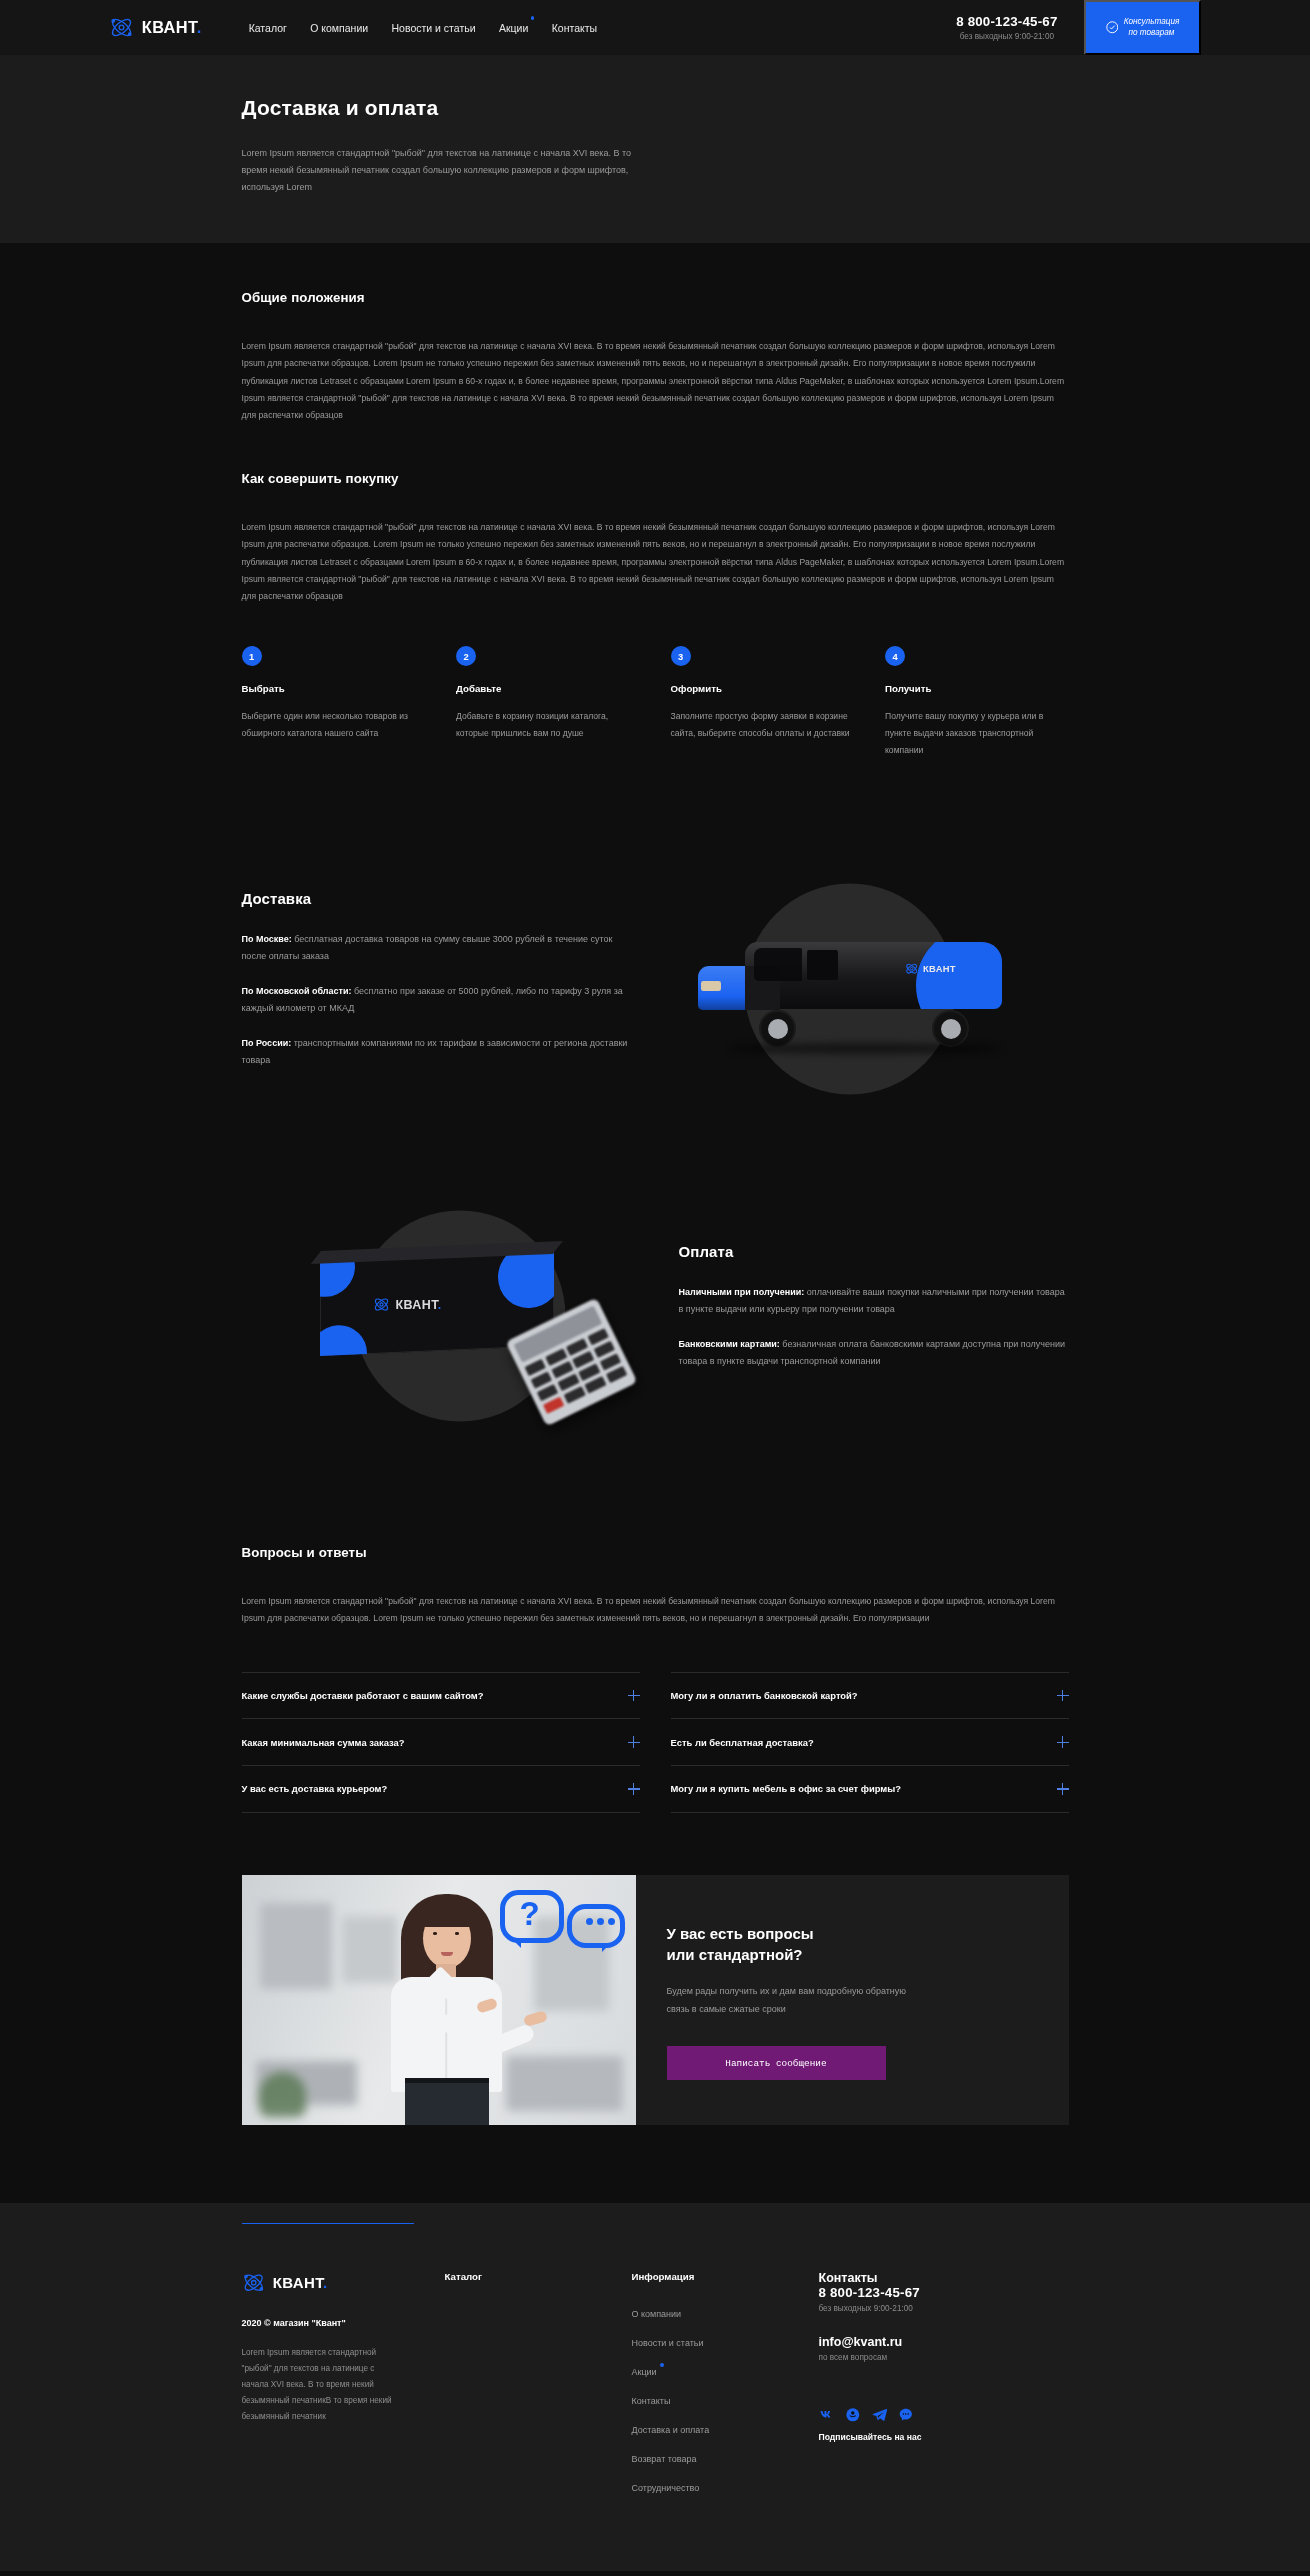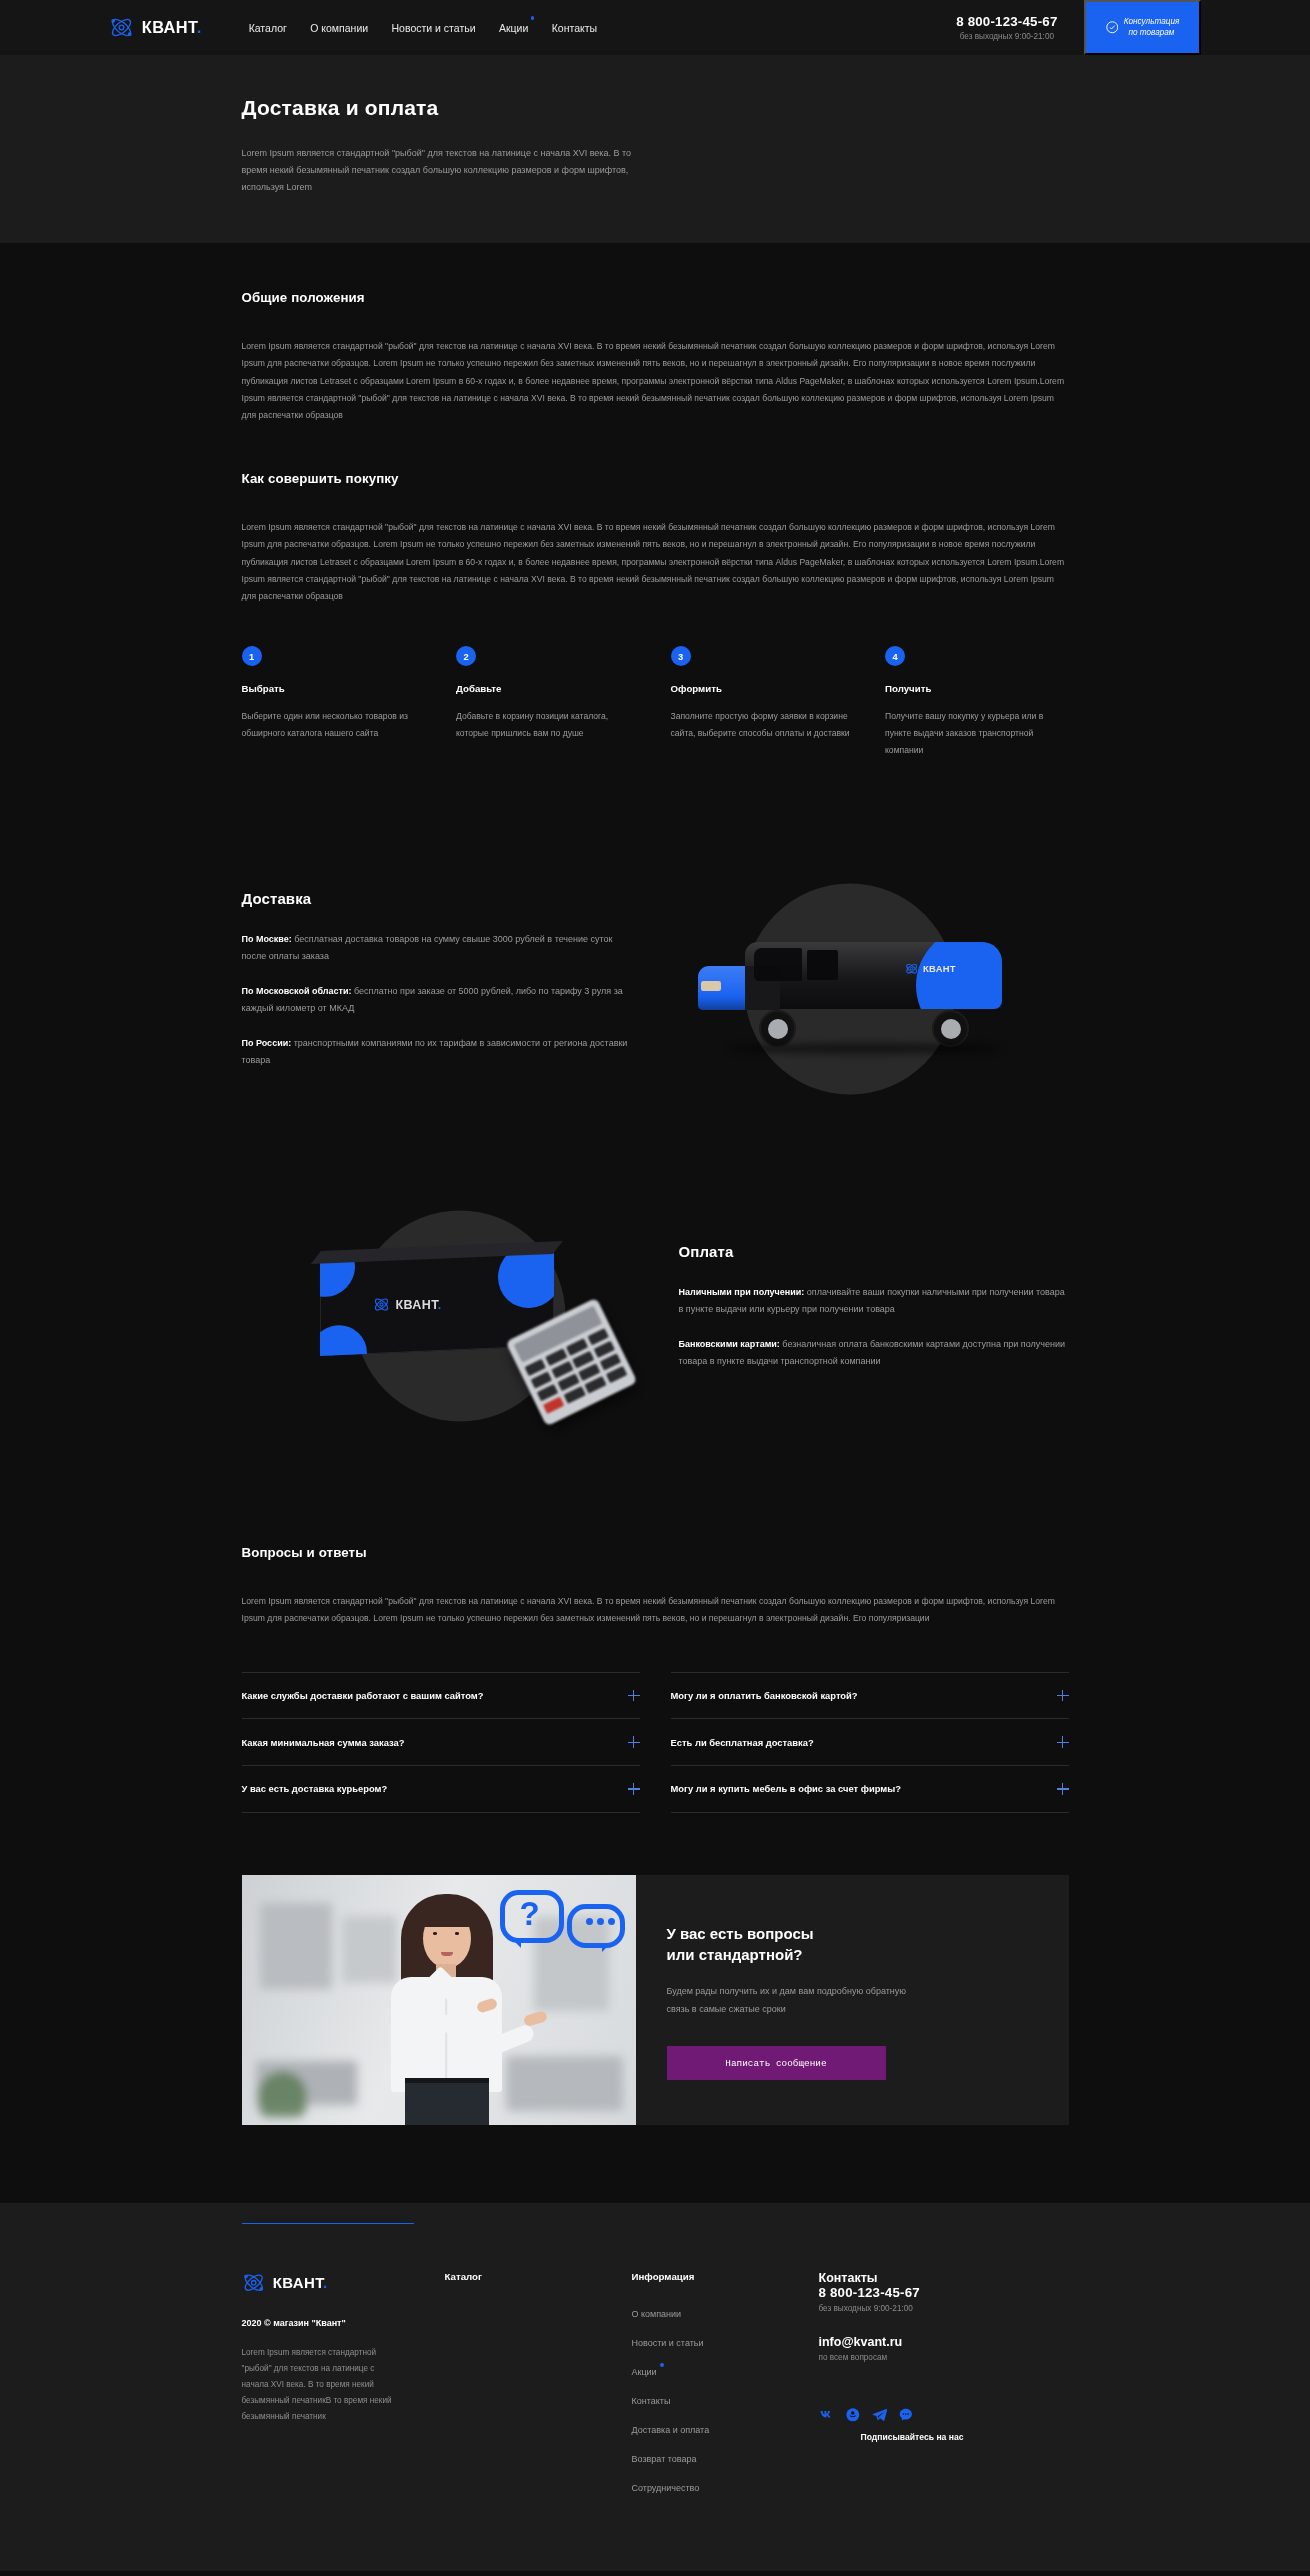--- a/index.html
+++ b/index.html
@@ -211,21 +211,21 @@
   .fcol h4{font-size:9.7px;font-weight:bold;margin-bottom:23.4px;}
   .fcol ul{list-style:none;}
   .fcol li{margin-bottom:15px;}
   .fcol a{font-size:9px;color:#9b9b9b;text-decoration:none;position:relative;display:inline-block;}
   .fcol a .badge-dot{position:absolute;top:-3.9px;right:-7px;width:3.9px;height:3.9px;border-radius:50%;background:#1a62f0;}
   .fphone{font-size:13.3px;font-weight:bold;letter-spacing:0.2px;margin-bottom:3.9px;}
   .fsub{font-size:8.2px;color:#8a8a8a;margin-bottom:22px;}
   .femail{font-size:12.5px;font-weight:bold;margin-bottom:3.9px;}
   .fsocials{display:flex;gap:11px;margin-top:45px;margin-bottom:9.4px;}
   .fsocials a{width:15.6px;height:15.6px;display:block;}
-  .fsocial-label{font-size:8.6px;font-weight:bold;color:#fff;margin-left:42px;}
+  .fsocial-label{font-size:8.6px;font-weight:bold;color:#fff;}
 </style>
 </head>
 <body>
 
 <div class="wrap">
 
   <header class="header">
     <div class="header-inner">
       <a class="logo">
         <span class="logo-mark">

